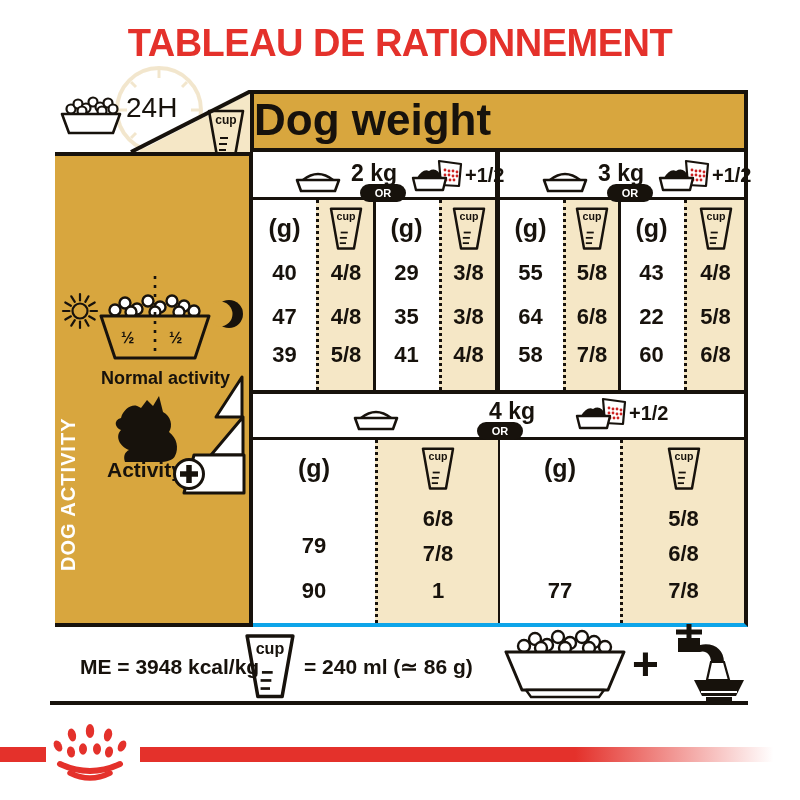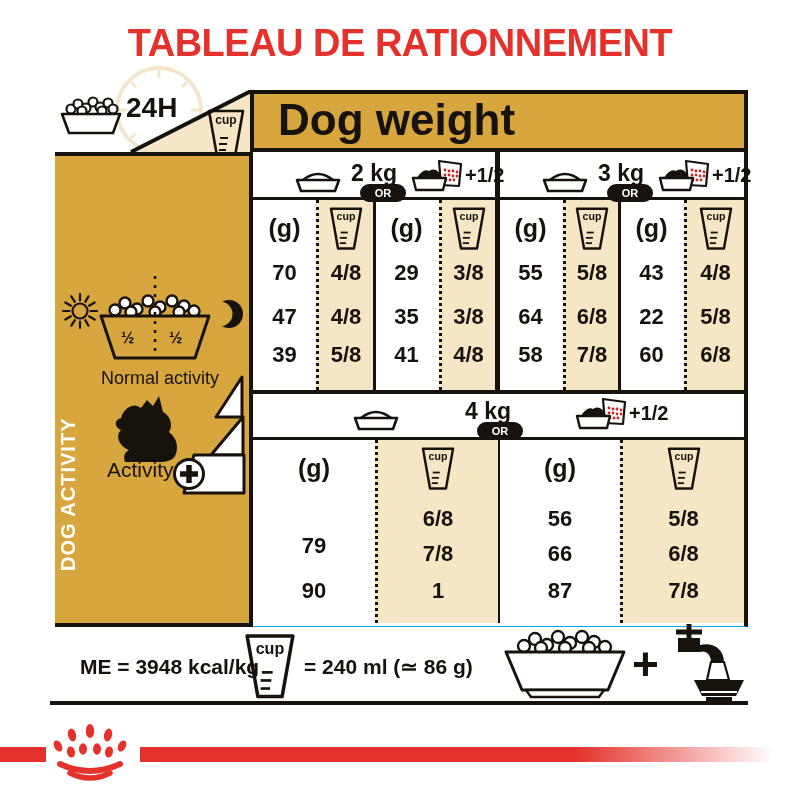--- a/index.html
+++ b/index.html
@@ -1,34 +1,34 @@
 <!DOCTYPE html>
 <html><head>
 <meta charset="utf-8">
 <style>
   html,body{margin:0;padding:0;background:#fff;font-family:"Liberation Sans",sans-serif;color:#17120c;}
   .page{position:relative;width:800px;height:800px;background:#fff;overflow:hidden;}
   .abs{position:absolute;}
   .title{width:800px;top:22px;text-align:center;font-size:38px;font-weight:bold;letter-spacing:-.5px;color:#e4312b;}
-  .dogweight{left:250px;top:90px;width:498px;height:62px;background:#d8a63e;border:4px solid #17120c;box-sizing:border-box;font-size:44px;font-weight:bold;line-height:52px;padding-left:24px;}
+  .dogweight{left:250px;top:90px;width:498px;height:62px;background:#d8a63e;border:4px solid #17120c;box-sizing:border-box;font-size:44px;font-weight:bold;line-height:52px;}
   .sidebar{left:55px;top:152px;width:198px;height:475px;background:#d8a63e;border-top:4px solid #17120c;border-right:4px solid #17120c;border-bottom:4px solid #17120c;box-sizing:border-box;}
-  .table{left:253px;top:152px;width:495px;height:475px;background:#fff;border-right:4px solid #17120c;border-bottom:1px solid #0ea5e9;box-sizing:border-box;}
+  .table{left:253px;top:152px;width:495px;height:475px;background:#fff;border-right:4px solid #17120c;border-bottom:4px solid #0ea5e9;box-sizing:border-box;}
   .hline{background:#17120c;left:0;width:491px;}
   .vline{background:#17120c;}
   .col{position:absolute;box-sizing:border-box;}
   .col.cupcol{background:#f5e7c6;border-left:3px dotted #17120c;}
   .ghead{position:absolute;top:14px;width:100%;text-align:center;font-size:25px;font-weight:bold;}
   .cupicon{display:block;margin:6px auto 0;}
   .val{position:absolute;width:100%;height:30px;line-height:30px;text-align:center;font-size:22px;font-weight:bold;}
   .wt{position:absolute;font-size:23px;font-weight:bold;}
   .orpill{position:absolute;width:46px;height:18px;background:#17120c;border-radius:9px;color:#fff;font-size:11px;font-weight:bold;text-align:center;line-height:18px;z-index:6;}
   .ph{position:absolute;font-size:20px;font-weight:bold;}
-  .h24{position:absolute;left:126px;top:92px;font-size:28px;font-weight:bold;}
+  .h24{position:absolute;left:126px;top:92px;font-size:28px;font-weight:normal;}
   .vtext{position:absolute;left:2px;top:208px;width:26px;height:260px;writing-mode:vertical-rl;transform:rotate(180deg);color:#fff;font-size:20px;font-weight:bold;letter-spacing:1px;text-align:center;}
-  .sblabel{position:absolute;font-weight:normal;}
+  .sblabel{position:absolute;font-weight:bold;}
   .half{position:absolute;font-size:16px;font-weight:bold;}
   .fttext{position:absolute;font-size:21px;font-weight:bold;line-height:30px;}
   .plus{position:absolute;font-size:46px;font-weight:bold;line-height:40px;}
   .stripe{position:absolute;top:747px;height:15px;background:#e4312b;}
   .stripe.fade{background:linear-gradient(to right,#e4312b 0%,#e4312b 68%,rgba(228,49,43,0) 99%);}
   svg{display:block;}
 </style>
 </head>
 <body>
 
@@ -210,21 +210,21 @@
         </g>
       <path d="M6,20 Q12,10 18,13 Q26,8 31,20 Z" fill="#17120c"></path>
       <polygon points="2,20 35,20 32,32 5,32" fill="#fff" stroke="#17120c" stroke-width="2.4" stroke-linejoin="round"></polygon>
     </svg>
     <span class="ph" style="left:459px;top:12px">+1/2</span>
 
     <div class="abs hline" style="top:45px;height:3px"></div>
 
     <div class="col" style="left:0;top:48px;width:63px;height:190px">
       <div class="ghead">(g)</div>
-      <div class="val" style="top:58px">70</div>
+      <div class="val" style="top:58px">40</div>
       <div class="val" style="top:102px">47</div>
       <div class="val" style="top:140px">39</div>
     </div>
     <div class="col cupcol" style="left:63px;top:48px;width:57px;height:190px">
       <svg class="cupicon" width="36" height="46" viewBox="0 0 40 52">
         <path d="M3,3 L37,3 L29,48 L11,48 Z" fill="none" stroke="#17120c" stroke-width="2.8" stroke-linejoin="round"></path>
         <text x="20" y="16" text-anchor="middle" font-size="12" font-weight="bold" fill="#17120c">cup</text>
         <g stroke="#17120c" stroke-width="2">
             <line x1="14" y1="30" x2="22" y2="30"></line>
             <line x1="13" y1="36" x2="21" y2="36"></line>
@@ -301,21 +301,21 @@
     <div class="abs vline" style="left:365px;top:48px;width:3px;height:190px"></div>
     <div class="abs vline" style="left:242px;top:0;width:5px;height:238px"></div>
     <div class="abs vline" style="left:242px;top:288px;width:5px;height:183px"></div>
 
     <div class="abs hline" style="top:238px;height:4px"></div>
 
     <svg class="abs" style="left:98px;top:250px" width="50" height="30" viewBox="0 0 50 30">
       <path d="M10,16 Q25,4 40,16" fill="#fff" stroke="#17120c" stroke-width="2.6"></path>
       <polygon points="4,16 46,16 42,27 8,27" fill="#fff" stroke="#17120c" stroke-width="2.6" stroke-linejoin="round"></polygon>
     </svg>
-    <span class="wt" style="left:212px;top:246px">4 kg</span>
+    <span class="wt" style="left:236px;top:246px">4 kg</span>
     <div class="orpill" style="left:224px;top:270px">OR</div>
     <svg class="abs" style="left:322px;top:244px" width="54" height="38" viewBox="0 0 54 38">
       <polygon points="28,3 50,6 48,28 30,27" fill="#fff" stroke="#17120c" stroke-width="2.2" stroke-linejoin="round"></polygon>
       <g fill="#cc2222">
           <circle cx="34" cy="12" r="1.4"></circle>
           <circle cx="38" cy="13" r="1.4"></circle>
           <circle cx="42" cy="13" r="1.4"></circle>
           <circle cx="46" cy="14" r="1.4"></circle>
           <circle cx="34" cy="17" r="1.4"></circle>
           <circle cx="38" cy="17" r="1.4"></circle>
@@ -346,23 +346,21 @@
             <line x1="13" y1="36" x2="21" y2="36"></line>
             <line x1="13" y1="42" x2="20" y2="42"></line>
           </g>
       </svg>
       <div class="val" style="top:64px">6/8</div>
       <div class="val" style="top:99px">7/8</div>
       <div class="val" style="top:136px">1</div>
     </div>
     <div class="col" style="left:247px;top:288px;width:120px;height:183px">
       <div class="ghead">(g)</div>
-      <div class="val" style="top:64px">56</div>
-      <div class="val" style="top:99px">66</div>
-      <div class="val" style="top:136px">87</div>
+      <div class="val" style="top:136px">77</div>
     </div>
     <div class="col cupcol" style="left:367px;top:288px;width:124px;height:183px">
       <svg class="cupicon" width="36" height="46" viewBox="0 0 40 52">
         <path d="M3,3 L37,3 L29,48 L11,48 Z" fill="none" stroke="#17120c" stroke-width="2.8" stroke-linejoin="round"></path>
         <text x="20" y="16" text-anchor="middle" font-size="12" font-weight="bold" fill="#17120c">cup</text>
         <g stroke="#17120c" stroke-width="2">
             <line x1="14" y1="30" x2="22" y2="30"></line>
             <line x1="13" y1="36" x2="21" y2="36"></line>
             <line x1="13" y1="42" x2="20" y2="42"></line>
           </g>

